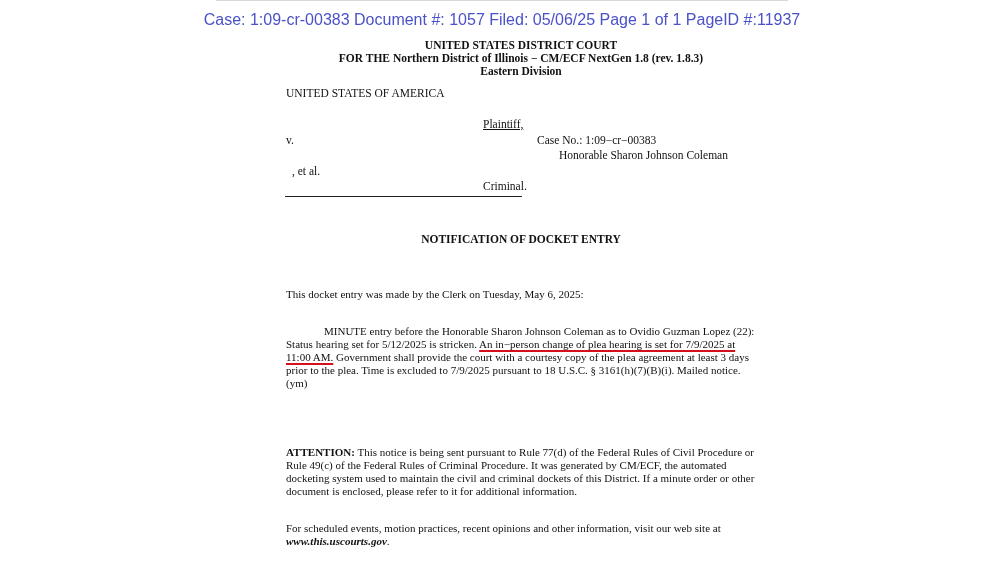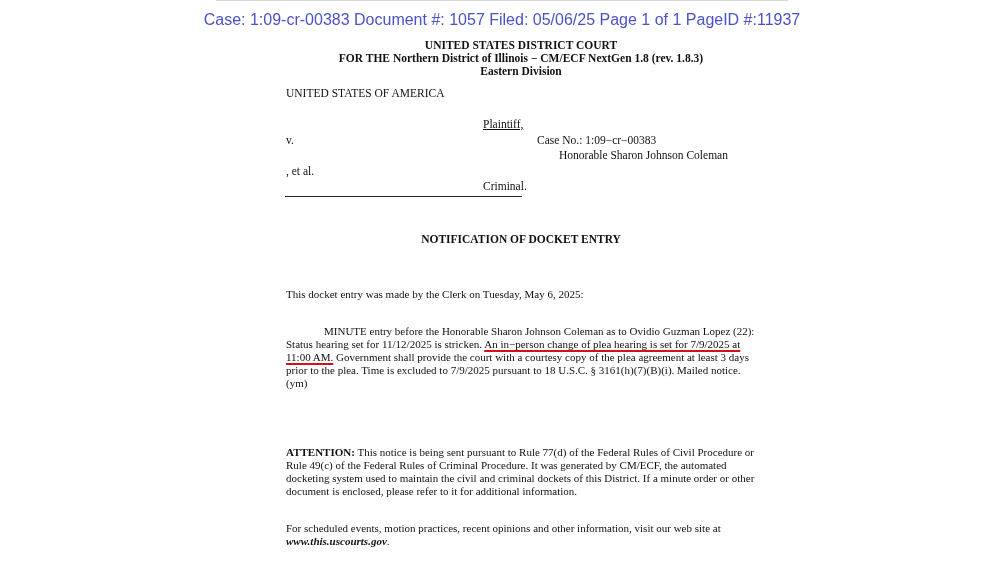--- a/index.html
+++ b/index.html
@@ -27,30 +27,30 @@
   <div>UNITED STATES DISTRICT COURT</div>
   <div>FOR THE Northern District of Illinois − CM/ECF NextGen 1.8 (rev. 1.8.3)</div>
   <div>Eastern Division</div>
 </div>
 
 <div class="abs" style="left:286px; top:87px;">UNITED STATES OF AMERICA</div>
 <div class="abs" style="left:483px; top:118px;text-decoration:underline;">Plaintiff,</div>
 <div class="abs" style="left:286px; top:134px;">v.</div>
 <div class="abs" style="left:537px; top:134px;text-align:center;">Case No.: 1:09−cr−00383</div>
 <div class="abs" style="left:552px; top:149px;margin-left:7px;">Honorable Sharon Johnson Coleman</div>
-<div class="abs" style="left:286px; top:165px;">, et al.</div>
+<div class="abs" style="left:292px; top:165px;">, et al.</div>
 <div class="abs" style="left:483px; top:180px;">Criminal.</div>
 <div class="rule"></div>
 
 <div class="notif-title">NOTIFICATION OF DOCKET ENTRY</div>
 
 <div class="para" style="top:288px;">This docket entry was made by the Clerk on Tuesday, May 6, 2025:</div>
 
 <div class="para" style="top:325px;">
-  <span class="indent"></span><span>MINUTE entry before the Honorable Sharon Johnson Coleman as to Ovidio Guzman Lopez (22): Status hearing set for 11/12/2025 is stricken.</span>
+  <span class="indent"></span><span>MINUTE entry before the Honorable Sharon Johnson Coleman as to Ovidio Guzman Lopez (22): Status hearing set for 5/12/2025 is stricken.</span>
   <span class="redline">An in−person change of plea hearing is set for 7/9/2025 at 11:00 AM.</span>
   <span>Government shall provide the court with a courtesy copy of the plea agreement at least 3 days prior to the plea. Time is excluded to 7/9/2025 pursuant to 18 U.S.C. § 3161(h)(7)(B)(i). Mailed notice. (ym)</span>
 </div>
 
 <div class="para" style="top:446px;">
   <b class="att">ATTENTION:</b>
   <span>This notice is being sent pursuant to Rule 77(d) of the Federal Rules of Civil Procedure or Rule 49(c) of the Federal Rules of Criminal Procedure. It was generated by CM/ECF, the automated docketing system used to maintain the civil and criminal dockets of this District. If a minute order or other document is enclosed, please refer to it for additional information.</span>
 </div>
 
 <div class="para" style="top:522px;">

